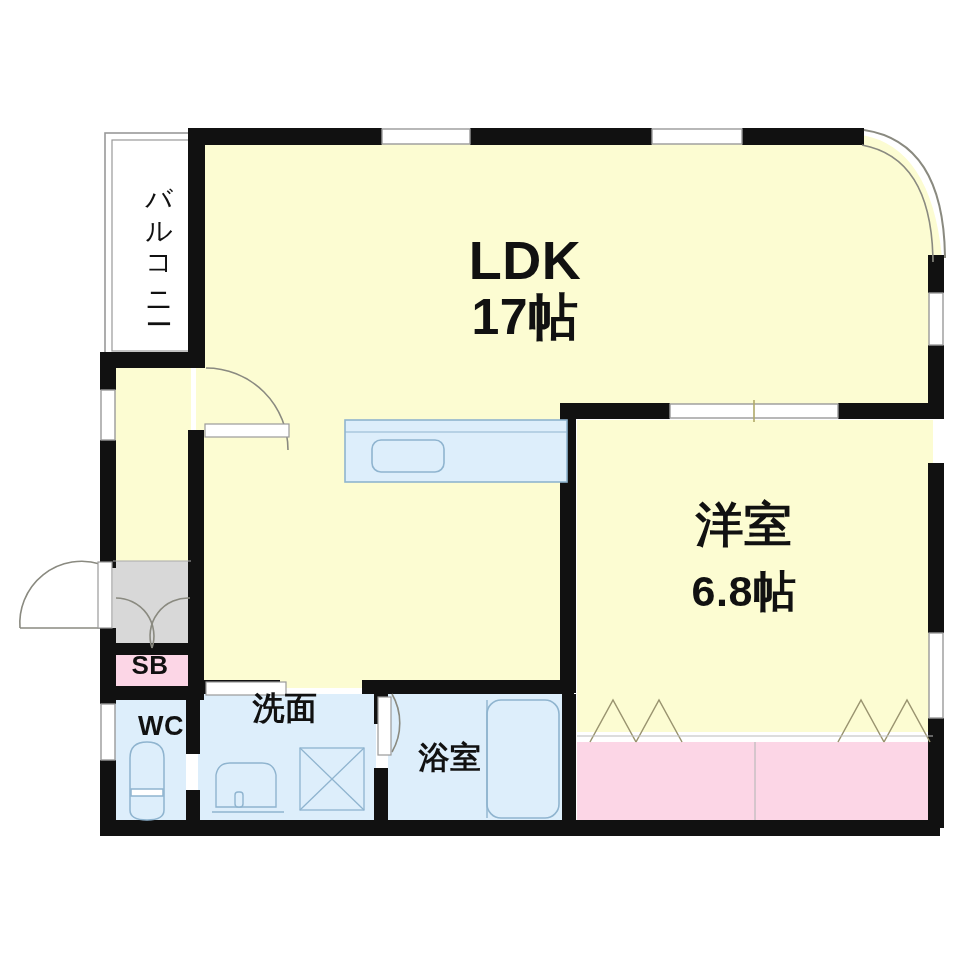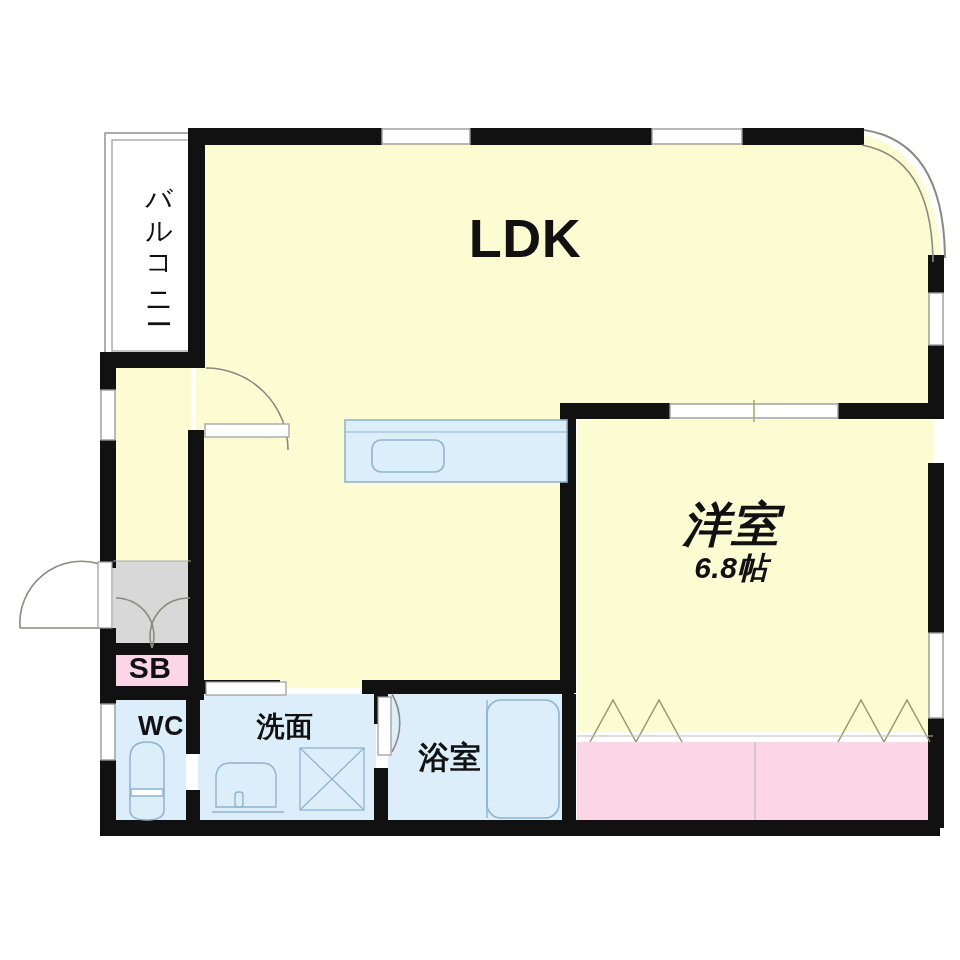--- a/index.html
+++ b/index.html
@@ -32,71 +32,70 @@
     color: #111111;
     font-weight: bold;
     text-align: center;
     white-space: nowrap;
     line-height: 1.05;
     letter-spacing: 0.5px;
     pointer-events: none;
   }
   .lbl-ldk {
     left: 385px;
-    top: 210px;
+    top: 232px;
     width: 280px;
     font-size: 54px;
   }
   .lbl-ldk .sub {
     display: block;
     font-size: 50px;
     margin-top: 2px;
   }
   .lbl-washitsu {
-    left: 611px;
+    left: 624px;
     top: 500px;
     width: 240px;
     font-size: 48px;
-    font-style: italic;
   }
   .lbl-washitsu .sub {
     display: block;
-    font-size: 30px;
-    margin-top: 2px;
+    font-size: 43px;
+    margin-top: 19px;
   }
   .lbl-balcony {
     left: 126px;
     top: 168px;
     width: 46px;
     font-size: 27px;
     font-weight: normal;
     writing-mode: vertical-rl;
     text-orientation: upright;
     letter-spacing: 5px;
     line-height: 1;
   }
   .lbl-sb {
     left: 108px;
     top: 652px;
     width: 84px;
-    font-size: 30px;
+    font-size: 26px;
     text-align: center;
   }
   .lbl-wc {
     left: 108px;
     top: 712px;
     width: 76px;
     font-size: 27px;
     text-align: right;
   }
   .lbl-senmen {
     left: 230px;
-    top: 712px;
+    top: 692px;
     width: 110px;
-    font-size: 28px;
+    font-size: 32px;
   }
   .lbl-yokushitsu {
     left: 400px;
     top: 742px;
     width: 100px;
     font-size: 31px;
   }
 </style>
 </head>
 <body>
@@ -267,20 +266,21 @@
         <line x1="755" y1="742" x2="755" y2="820" stroke="#bbbbbb" stroke-width="1.2"></line>
       </g>
 
       <line x1="113" y1="561" x2="191" y2="561" stroke="#aaaaaa" stroke-width="1.2"></line>
     </g>
 
   </svg>
 
   <div class="room-label lbl-ldk">
     <span>LDK</span>
+    <span class="sub">17帖</span>
   </div>
 
   <div class="room-label lbl-washitsu">
     <span>洋室</span>
     <span class="sub">6.8帖</span>
   </div>
 
   <div class="room-label lbl-balcony">バルコニー</div>
 
   <div class="room-label lbl-sb">SB</div>

